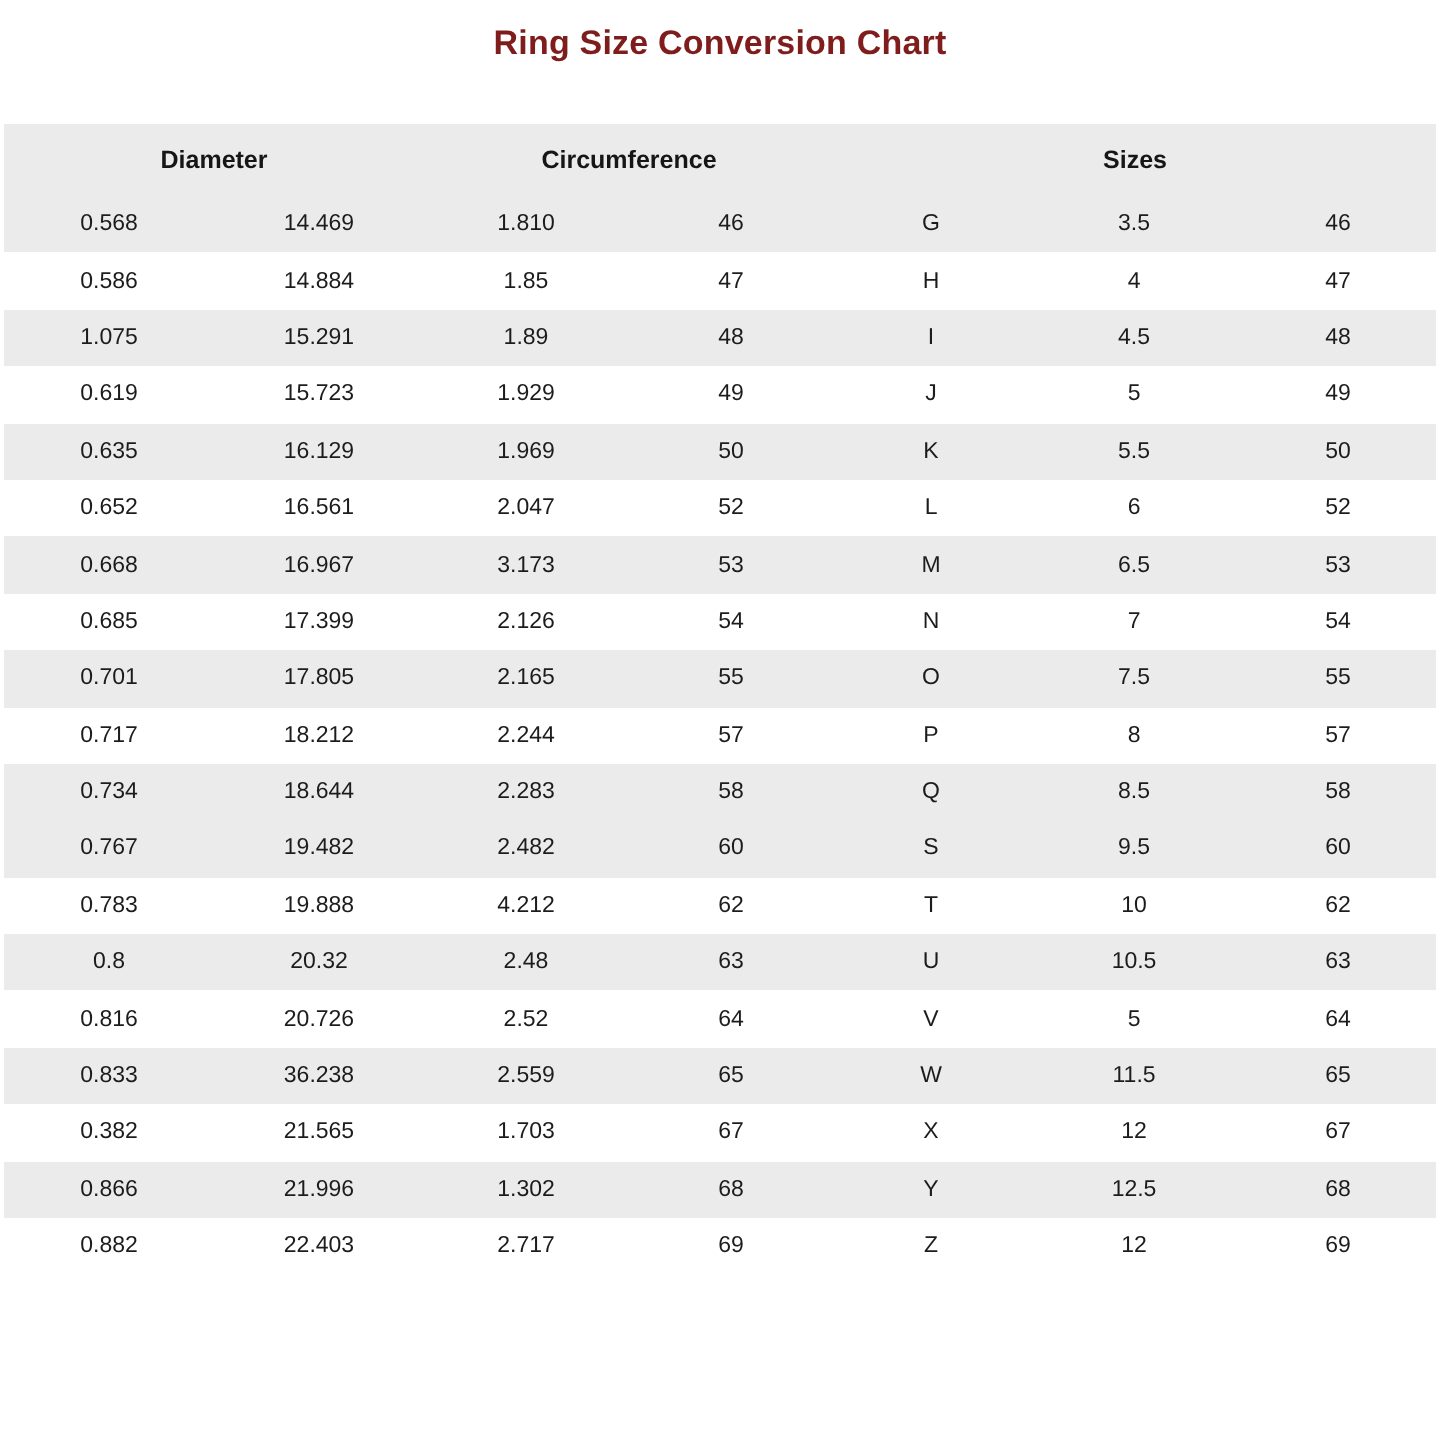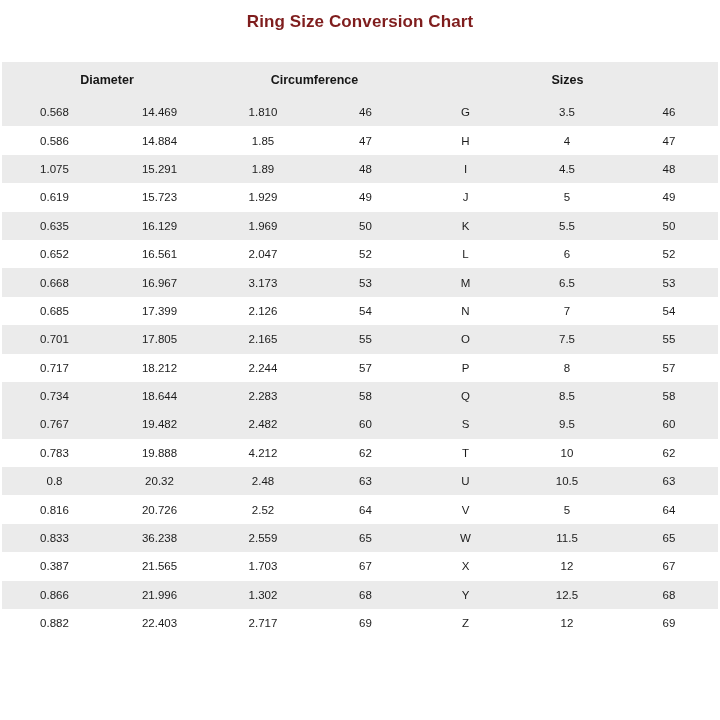--- a/index.html
+++ b/index.html
@@ -230,21 +230,21 @@
         <tr class="stripe">
       <td>0.833</td>
       <td>36.238</td>
       <td>2.559</td>
       <td>65</td>
       <td>W</td>
       <td>11.5</td>
       <td>65</td>
     </tr>
         <tr>
-      <td>0.387</td>
+      <td>0.382</td>
       <td>21.565</td>
       <td>1.703</td>
       <td>67</td>
       <td>X</td>
       <td>12</td>
       <td>67</td>
     </tr>
         <tr class="stripe">
       <td>0.866</td>
       <td>21.996</td>

